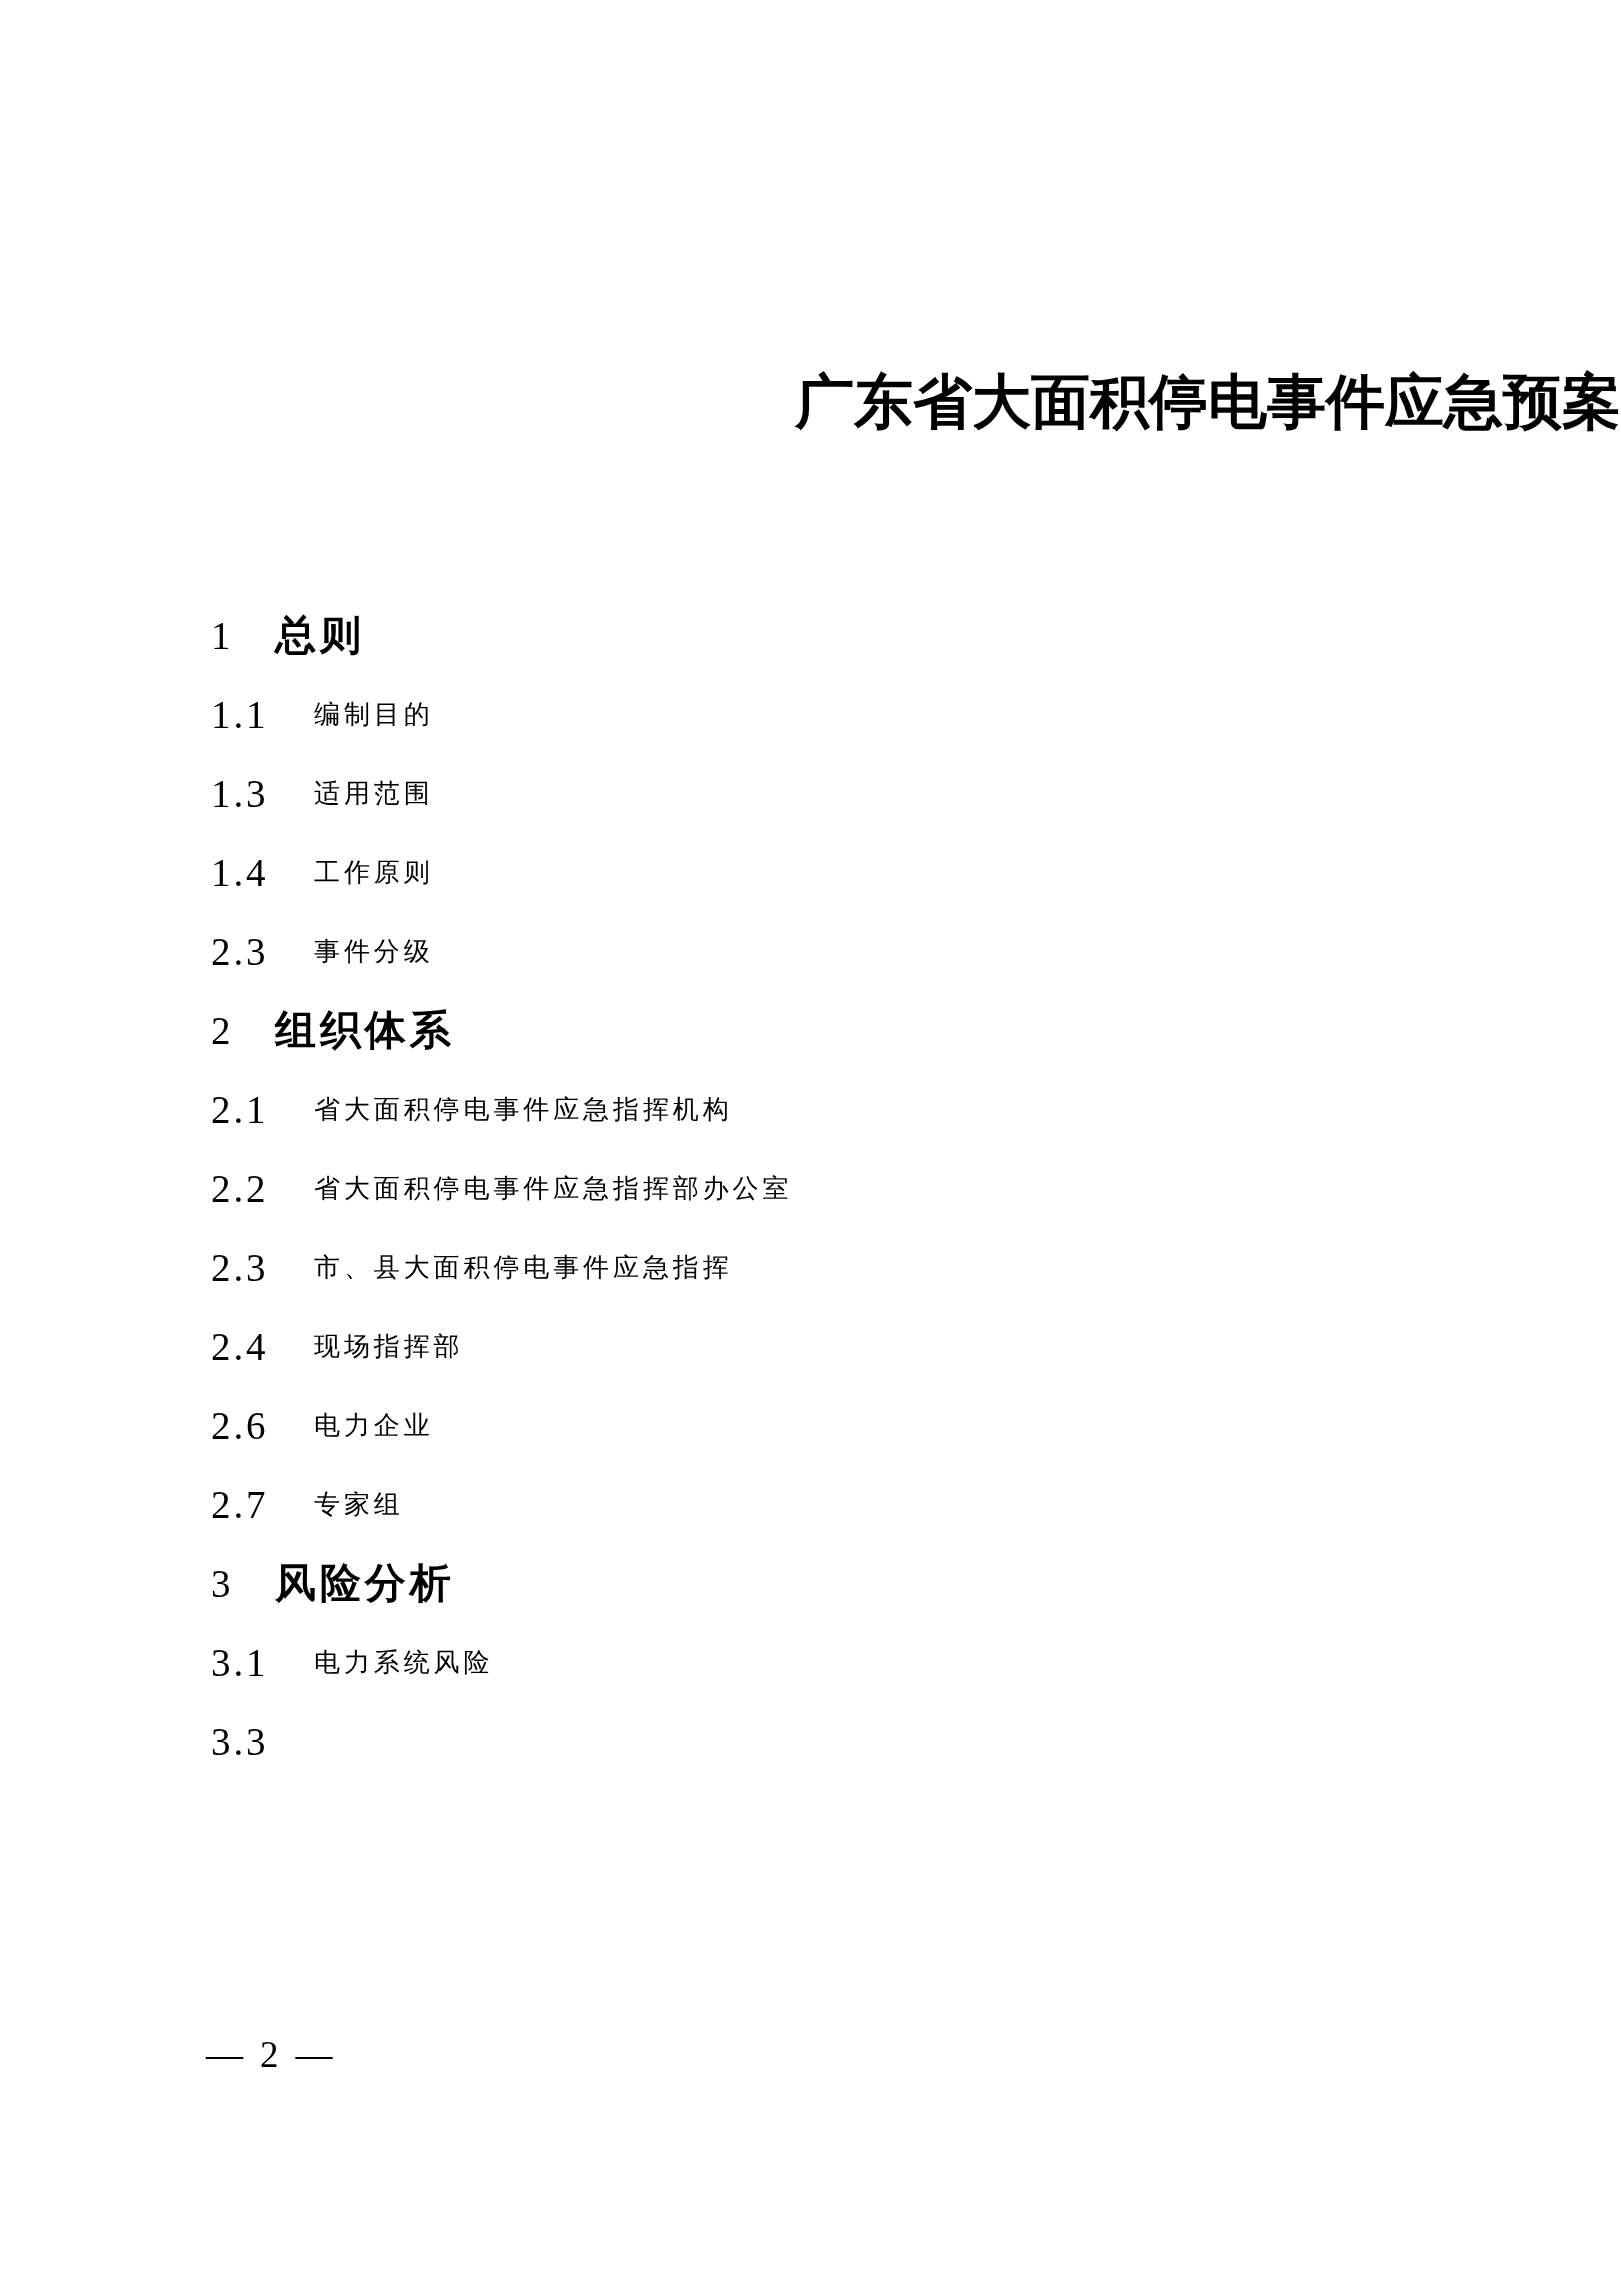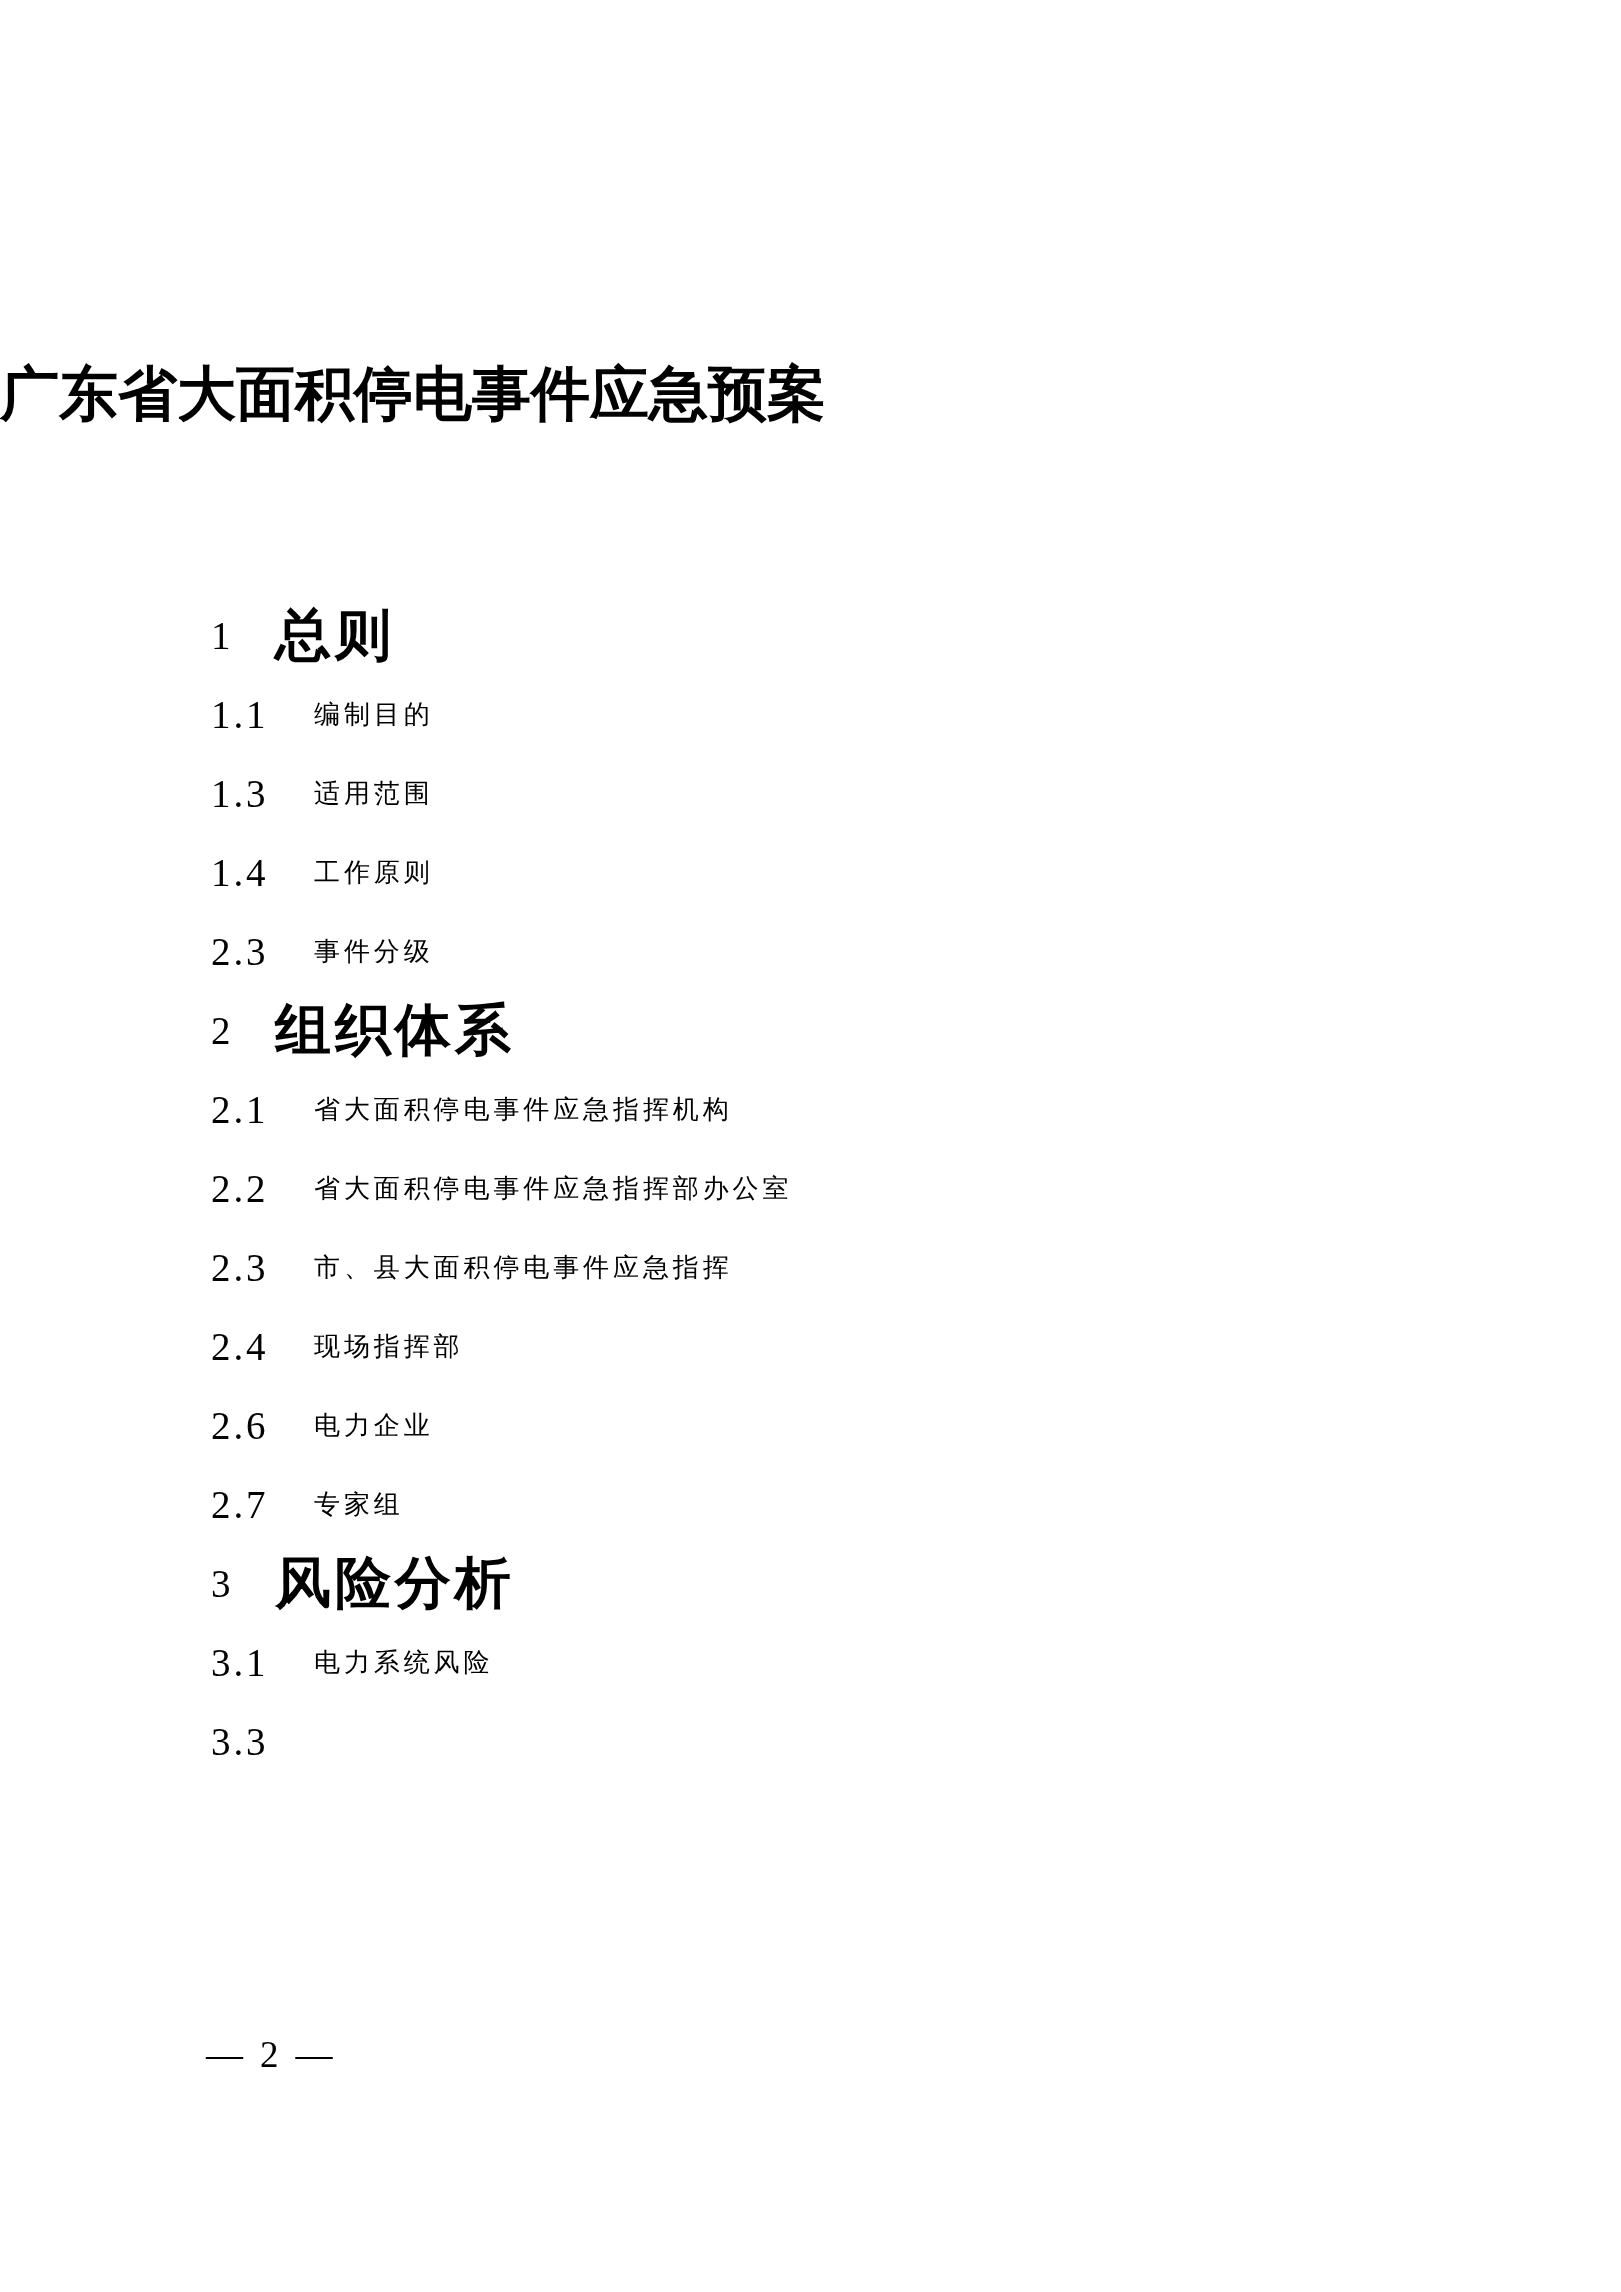--- a/index.html
+++ b/index.html
@@ -13,24 +13,24 @@
     height: 2293px;
     background: #ffffff;
     color: #000000;
     overflow: hidden;
     font-family: "Liberation Serif", "DejaVu Serif", serif;
   }
 
   
   .doc-title {
     position: absolute;
-    top: 355px;
+    top: 363px;
     left: 0;
     width: 100%;
-    text-align: left;
+    text-align: right;
     font-family: "Liberation Serif", "DejaVu Serif", serif;
     font-weight: bold;
     font-size: 59px;
     line-height: 78px;
     letter-spacing: 0px;
     white-space: nowrap;
   }
 
   
   .toc-heading {
@@ -77,21 +77,21 @@
     width: 103px;
     font-family: Liberation Serif, serif;
   }
   .toc-label {
     display: inline-block;
   }
   
   .toc-row--section .toc-label {
     font-family: "Liberation Sans", "DejaVu Sans", sans-serif;
     font-weight: bold;
-    font-size: 56px;
+    font-size: 41px;
     letter-spacing: 3.9px;
   }
   
   .toc-row--sub .toc-label {
     font-family: "Liberation Serif", "DejaVu Serif", serif;
     font-weight: normal;
     font-size: 26px;
     letter-spacing: 3.9px;
   }
 

